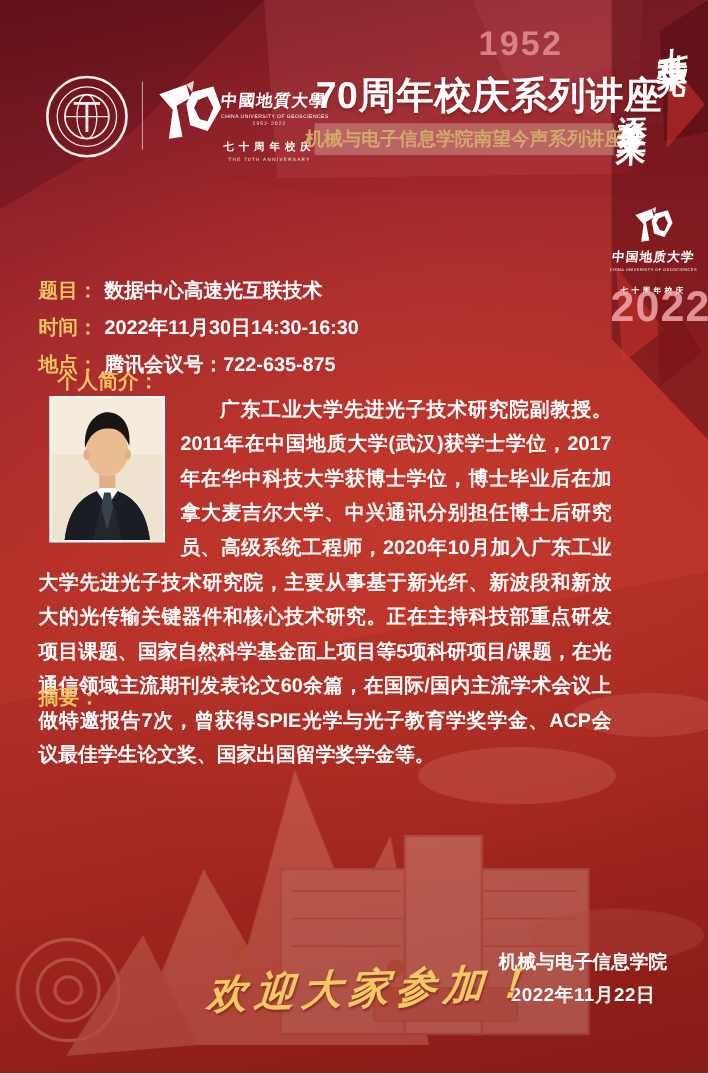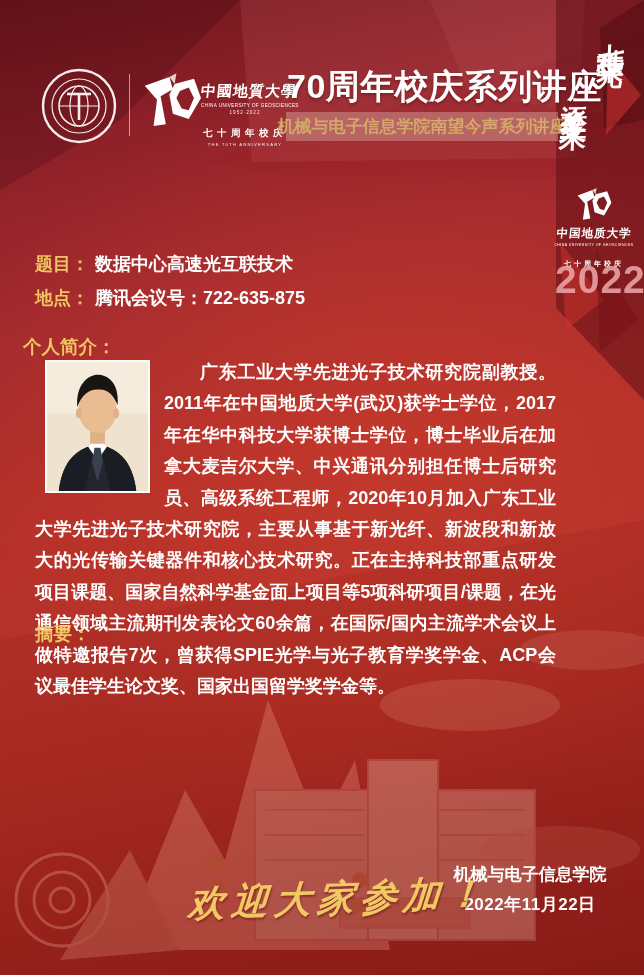--- a/index.html
+++ b/index.html
@@ -44,21 +44,21 @@
   .side-logo .logo-anniv { font-size:7px; letter-spacing:3px; }
   .wm-2022 { left:543px; top:258px; font-size:39px; font-weight:700; color:rgba(240,168,172,0.85); letter-spacing:1px;margin-left:12px; }
 
   
   .gold { color:#f0c462; }
   .intro { left:35px; top:173px; width:516px; font-size:19.5px; font-weight:700; line-height:38px; text-indent:2em; text-align:justify; }
   .details { left:35px; top:252px; width:520px; }
   .detail-row { font-size:18px; font-weight:700; margin-bottom:9.5px; white-space:nowrap; }
   .detail-row .val { color:#fff; margin-left:6px;margin-top:44px; }
   .sec-heading { font-size:18.5px; font-weight:700; }
-  .bio-heading { left:23px; top:334px; }
+  .bio-heading { left:52px; top:334px; }
   .bio-body { left:35px; top:357px; width:521px; color:#fff; font-size:18px; font-weight:700; line-height:31.4px; text-align:justify; text-indent:2em; }
   .photo { float:left; width:105px; height:133px; margin:3px 14px 18px 10px; border:2px solid rgba(255,255,255,0.95); background:linear-gradient(#f4e9da,#e9d6c2); }
   .abs-heading { left:35px; top:621px; }
   .abs-body { left:35px; top:648px; width:516px; color:#fff; font-size:18px; font-weight:700; line-height:31.4px; text-align:justify; text-indent:2em; }
 
   
   .footer { left:425px; top:829px; width:210px; text-align:center; color:#fff; font-weight:700; font-size:17px;margin-top:34px; }
   .footer .date { margin-top:7px; letter-spacing:0.5px; }
   .welcome { left:188px; top:874px; font-family:"DejaVu Serif", serif; font-style:italic; font-weight:700;
              font-size:37px; color:#f2c864; letter-spacing:6px; transform:rotate(-2deg) skewX(-6deg);
@@ -137,20 +137,21 @@
       <polygon points="30,4 38,0 36,12" opacity="0.8"></polygon>
     </g>
   </svg>
   <div class="layer logo-block">
     <div class="logo-cn">中國地質大學</div>
     <div class="logo-en">CHINA UNIVERSITY OF GEOSCIENCES</div>
     <div class="logo-years">1952·2022</div>
     <div class="logo-anniv">七十周年校庆</div>
     <div class="logo-anniv-en">THE 70TH ANNIVERSARY</div>
   </div>
+  <div class="layer wm-1952">1952</div>
   <div class="layer main-title">70周年校庆系列讲座</div>
   <div class="layer subtitle-box">
     <span>机械与电子信息学院南望今声系列讲座</span>
   </div>
 
   <div class="layer calli calli-1">七秩荣光</div>
   <div class="layer calli calli-2">逐梦未来</div>
   <div class="layer side-logo">
     <svg width="52" height="38" viewBox="0 0 66 72" style="margin:0 auto;">
       <g fill="#fff">
@@ -162,20 +163,23 @@
     <div class="logo-cn">中国地质大学</div>
     <div class="logo-en">CHINA UNIVERSITY OF GEOSCIENCES</div>
     <div class="logo-anniv">七十周年校庆</div>
   </div>
   <div class="layer wm-2022">2022</div>
 
 
   <div class="layer details">
     <div class="detail-row">
       <span class="gold">题目：</span><span class="val">数据中心高速光互联技术</span>
+    </div>
+    <div class="detail-row">
+      <span class="gold">时间：</span><span class="val">2022年11月30日14:30-16:30</span>
     </div>
     <div class="detail-row">
       <span class="gold">地点：</span><span class="val">腾讯会议号：722-635-875</span>
     </div>
   </div>
 
   <div class="layer sec-heading gold bio-heading">个人简介：</div>
   <div class="layer bio-body">
     <svg class="photo" viewBox="0 0 103 131" preserveAspectRatio="none">
       <rect width="103" height="131" fill="#efe2cf"></rect>

